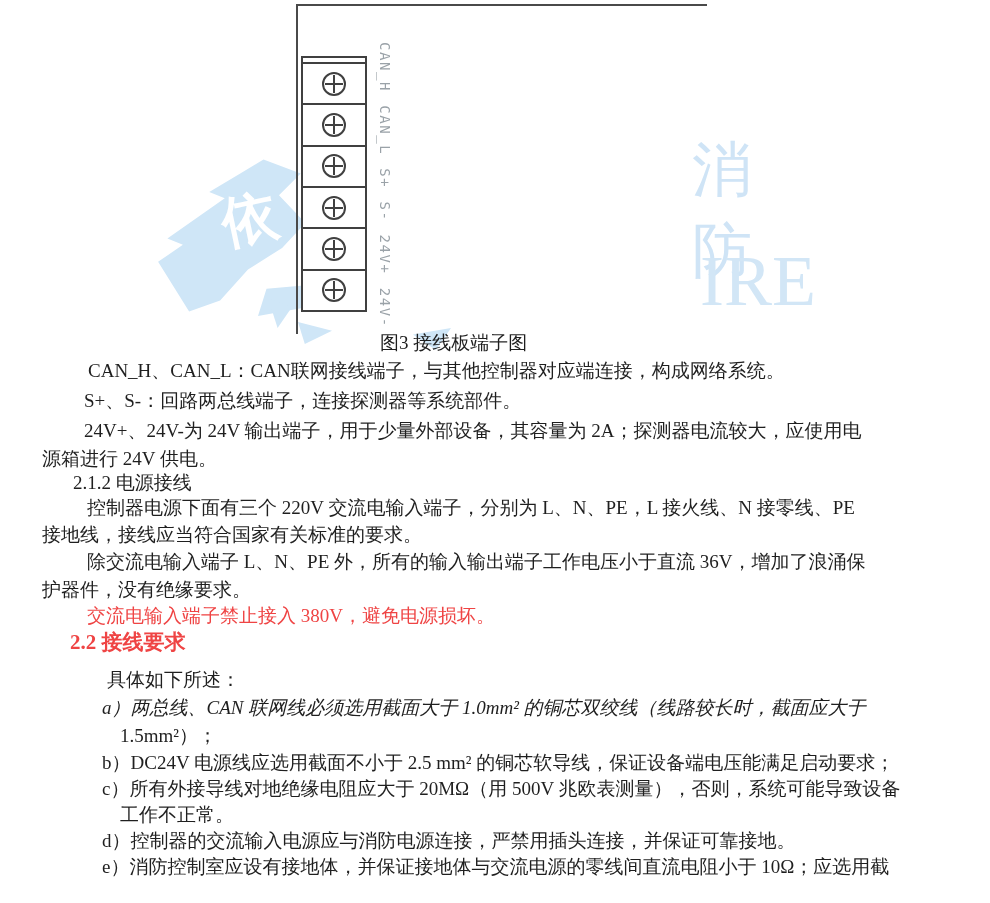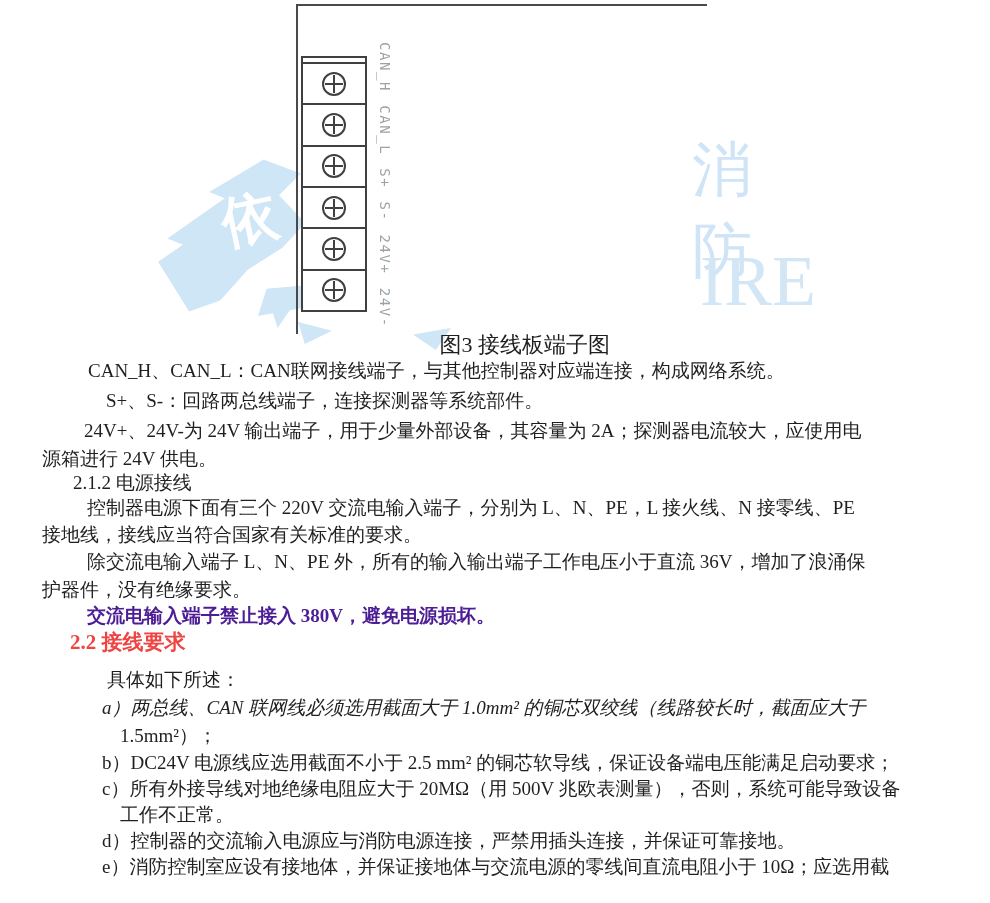--- a/index.html
+++ b/index.html
@@ -44,29 +44,29 @@
   .screw::before{content:"";position:absolute;left:50%;top:1px;bottom:1px;width:2px;margin-left:-1px;background:#404040;}
   .screw::after{content:"";position:absolute;top:50%;left:1px;right:1px;height:2px;margin-top:-1px;background:#404040;}
   .tlabel{
     position:absolute;left:393px;top:42px;z-index:2;
     transform:rotate(90deg);transform-origin:0 0;
     white-space:nowrap;
     font-family:"DejaVu Sans Mono","Liberation Mono",monospace;
     font-size:14px;letter-spacing:1.6px;word-spacing:3px;color:#9aa2a8;
   }
   .caption{
-    position:absolute;left:380px;top:330px;width:230px;text-align:right;
-    font-size:22px;color:#1e1e1e;z-index:2;white-space:nowrap;
+    position:absolute;left:380px;top:330px;width:230px;text-align:left;
+    font-size:19px;color:#1e1e1e;z-index:2;white-space:nowrap;
   }
   
   .ln{
     position:absolute;white-space:nowrap;z-index:2;
     font-size:19px;color:#1f1f1f;line-height:21px;
   }
-  .ln.b{font-weight:bold;color:#4c1d95;}
+  .ln.b{font-weight:normal;color:#ef4444;}
   .ln.h2{font-size:21px;font-weight:bold;color:#ef4444;}
 </style>
 </head>
 <body>
 
 <div class="wm">
   <div class="wm-shape" style="left:155px;top:158px;width:155px;height:155px;
               clip-path:polygon(70% 1%,94% 10%,80% 24%,97% 42%,82% 58%,60% 72%,42% 92%,22% 99%,2% 67%,18% 56%,8% 52%,45% 26%,35% 22%,55% 10%);"></div>
   <div class="wm-shape" style="left:258px;top:282px;width:85px;height:34px;
               clip-path:polygon(10% 20%,100% 0%,88% 60%,0% 100%);"></div>
@@ -107,21 +107,21 @@
     </div>
   </div>
 
   <div class="tlabel">CAN_H CAN_L S+ S- 24V+ 24V-</div>
 
   <div class="caption">图3  接线板端子图</div>
 </div>
 
 <div>
   <div class="ln" style="left:88px;top:360px;">CAN_H、CAN_L：CAN联网接线端子，与其他控制器对应端连接，构成网络系统。</div>
-  <div class="ln" style="left:84px;top:390px;margin-left:22px;">S+、S-：回路两总线端子，连接探测器等系统部件。</div>
+  <div class="ln" style="left:84px;top:390px;">S+、S-：回路两总线端子，连接探测器等系统部件。</div>
   <div class="ln" style="left:84px;top:420px;">24V+、24V-为 24V 输出端子，用于少量外部设备，其容量为 2A；探测器电流较大，应使用电</div>
   <div class="ln" style="left:42px;top:448px;">源箱进行 24V 供电。</div>
   <div class="ln" style="left:73px;top:472px;">2.1.2 电源接线</div>
   <div class="ln" style="left:87px;top:497px;">控制器电源下面有三个 220V 交流电输入端子，分别为 L、N、PE，L 接火线、N 接零线、PE</div>
   <div class="ln" style="left:42px;top:524px;">接地线，接线应当符合国家有关标准的要求。</div>
   <div class="ln" style="left:87px;top:551px;">除交流电输入端子 L、N、PE 外，所有的输入输出端子工作电压小于直流 36V，增加了浪涌保</div>
   <div class="ln" style="left:42px;top:579px;">护器件，没有绝缘要求。</div>
   <div class="ln b" style="left:87px;top:605px;">交流电输入端子禁止接入 380V，避免电源损坏。</div>
   <div class="ln h2" style="left:70px;top:632px;">2.2 接线要求</div>
   <div class="ln" style="left:107px;top:669px;text-align:center;">具体如下所述：</div>

